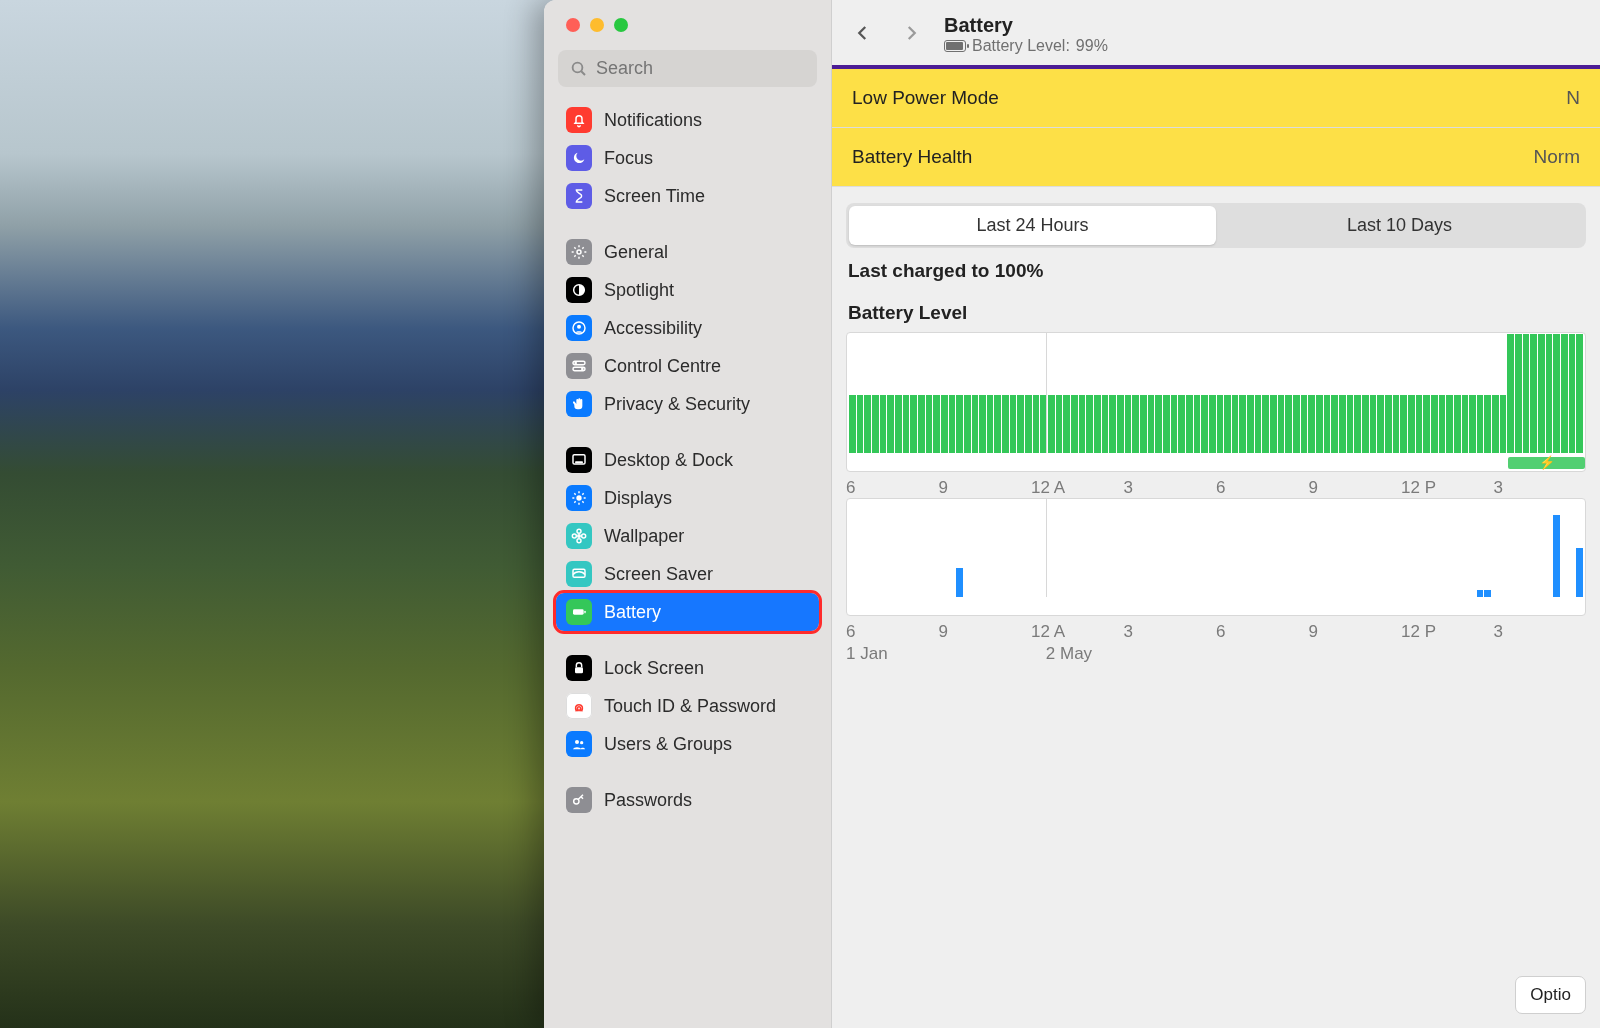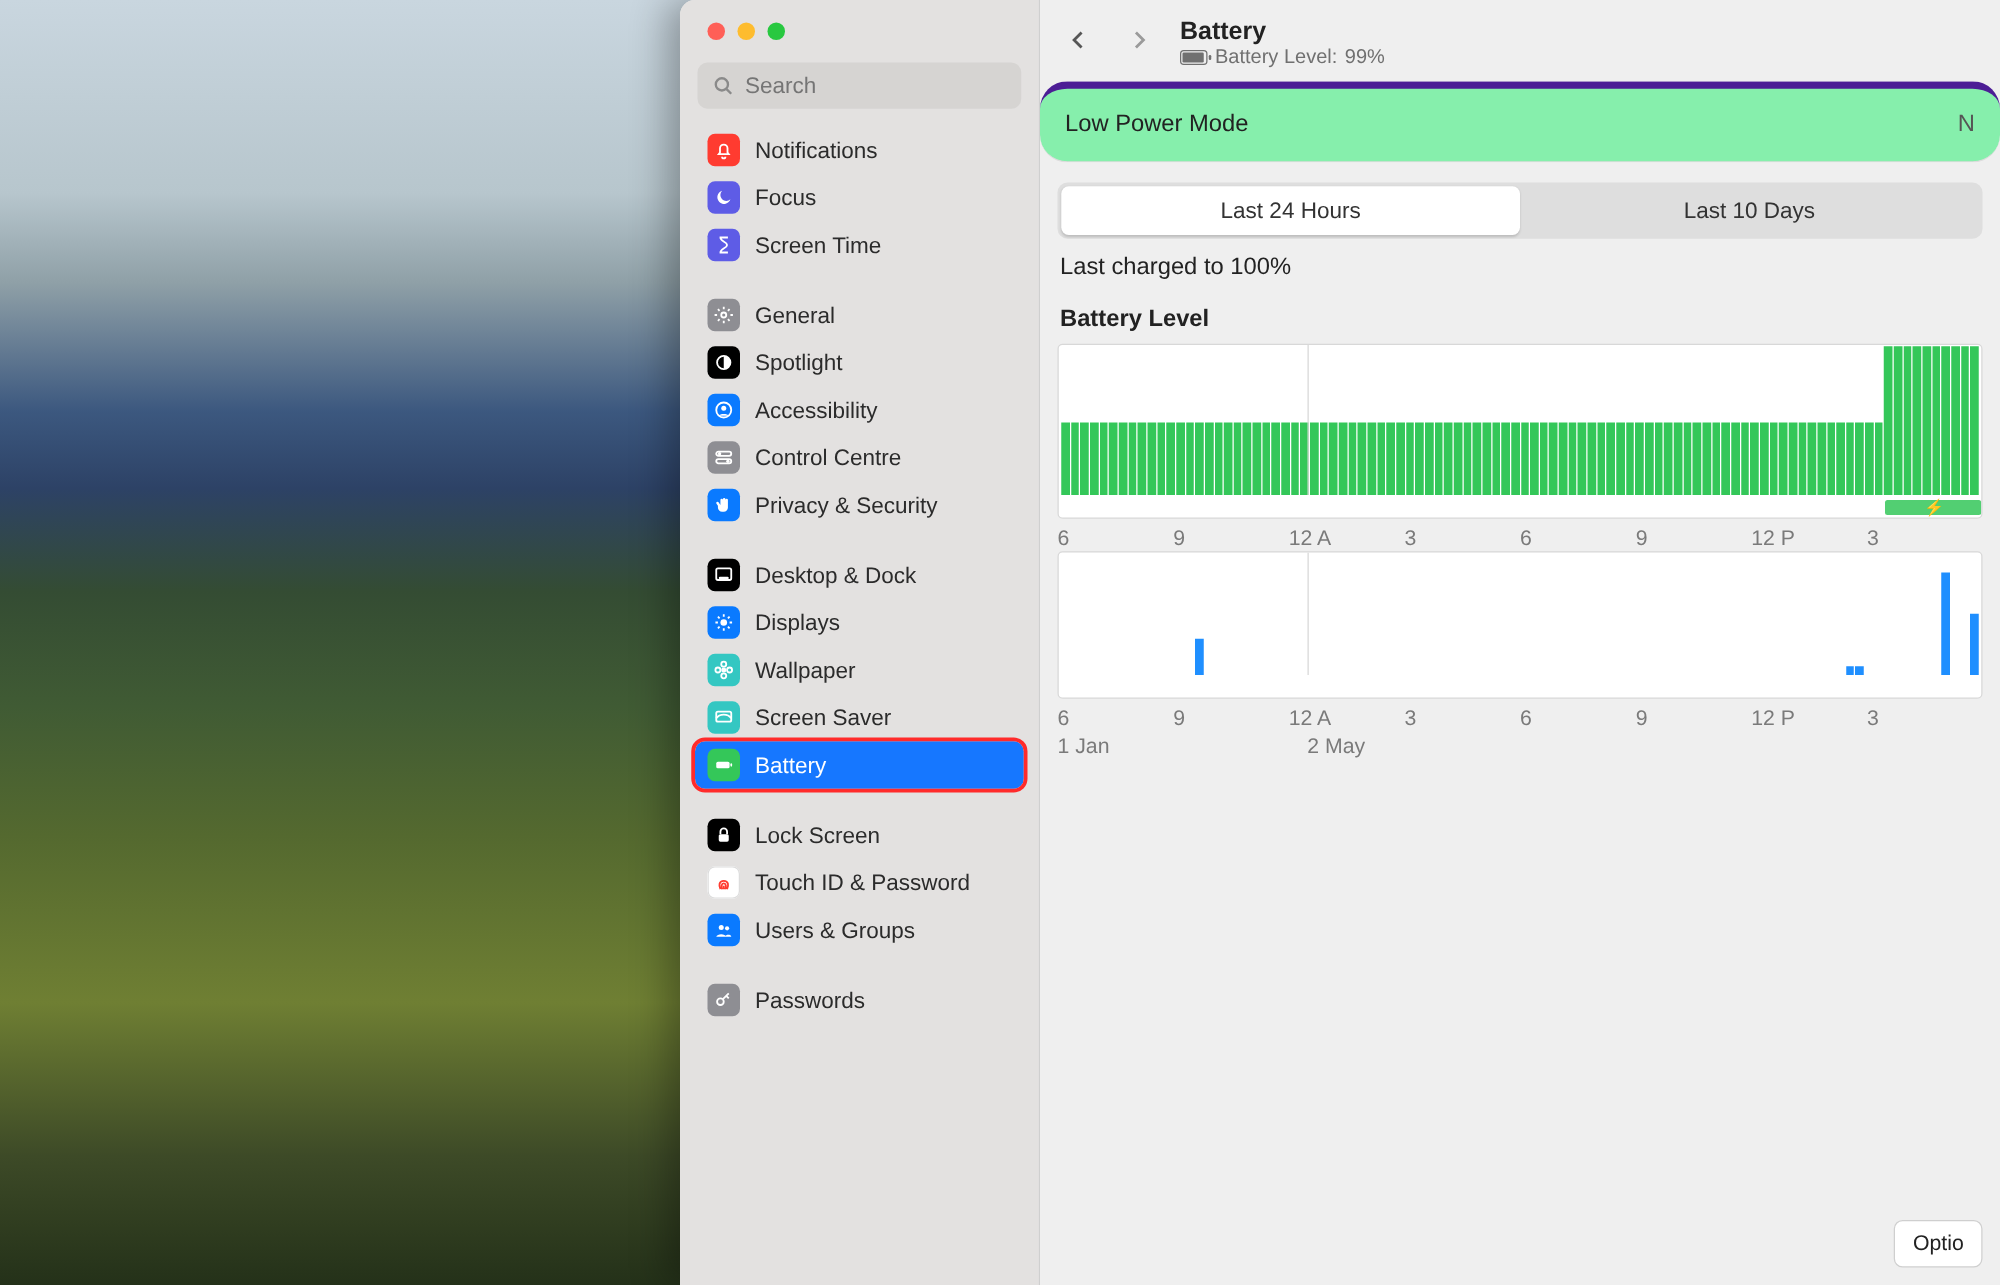--- a/index.html
+++ b/index.html
@@ -64,39 +64,39 @@
   padding: 14px 20px 10px 16px;
 }
 .navbtn { color:#9a9a9a; padding:4px 6px; }
 .navbtn:first-child { color:#565656; }
 .titleblk .t1 { font-size:20px; font-weight:700; color:#222; }
 .titleblk .t2 { font-size:16px; color:#707070; display:flex; align-items:center; gap:6px; }
 .battmini { width:22px; height:12px; border:1.5px solid #707070; border-radius:3px; position:relative; }
 .battmini::after { content:""; position:absolute; right:-4px; top:3px; width:2px; height:4px; background:#707070; border-radius:1px;}
 .battmini .fill { position:absolute; left:1px; top:1px; bottom:1px; width:85%; background:#707070; border-radius:1px;}
 
-.rows { border-top:6px solid #4c1d95; border-bottom:1px solid #dcdcdc; background:#86efac;border-radius:22px; }
+.rows { border-top:4px solid #4c1d95; border-bottom:1px solid #dcdcdc; background:#fde047; }
 .row {
   display:flex; justify-content:space-between; align-items:center;
   padding:18px 20px; font-size:19px; color:#222;
   border-bottom:1px solid #dcdcdc;
 }
 .row:last-child { border-bottom:0; }
 .row .val { color:#555; }
 
 .segwrap { padding: 16px 14px 0; }
 .seg {
   display:flex; background:#dedede; border-radius:8px; padding:3px;
 }
 .seg .sbtn {
   flex:1; text-align:center; padding:9px 0; font-size:18px; color:#333; border-radius:6px;
 }
 .seg .sbtn.act { background:#fff; box-shadow:0 1px 2px rgba(0,0,0,.15); }
 
-.subinfo { padding: 12px 16px 4px; }
+.subinfo { padding: 12px 16px 4px; font-weight: bold; }
 .subinfo .l1 { font-size:19px; color:#222; }
 .subinfo .l2 { font-size:16px; color:#7a7a7a; margin-top:2px; }
 
 .section-title { font-size:19px; font-weight:700; color:#222; padding:16px 16px 8px; }
 
 .chart {
   margin: 0 14px; border:1px solid #d8d8d8; border-radius:4px; background:#fff;
   position:relative; overflow:hidden;
 }
 .chartA { height:140px; }
@@ -333,20 +333,24 @@
           <span>99%</span>
         </div>
       </div>
     </div>
 
     <div class="rows">
       <div class="row">
         <span>Low Power Mode</span>
         <span class="val">N</span>
       </div>
+      <div class="row">
+        <span>Battery Health</span>
+        <span class="val">Norm</span>
+      </div>
     </div>
 
     <div class="segwrap">
       <div class="seg">
         <div class="sbtn act">Last 24 Hours</div>
         <div class="sbtn">Last 10 Days</div>
       </div>
     </div>
 
     <div class="subinfo">

